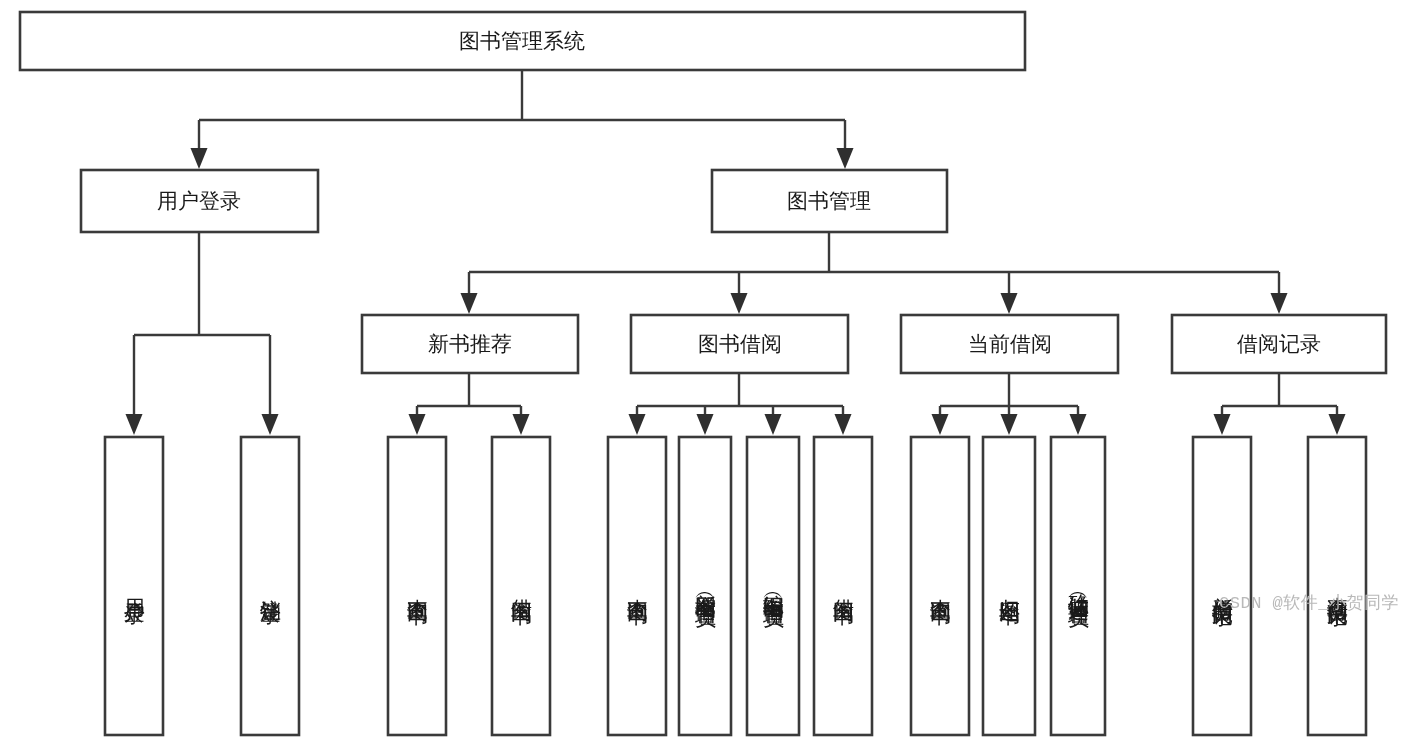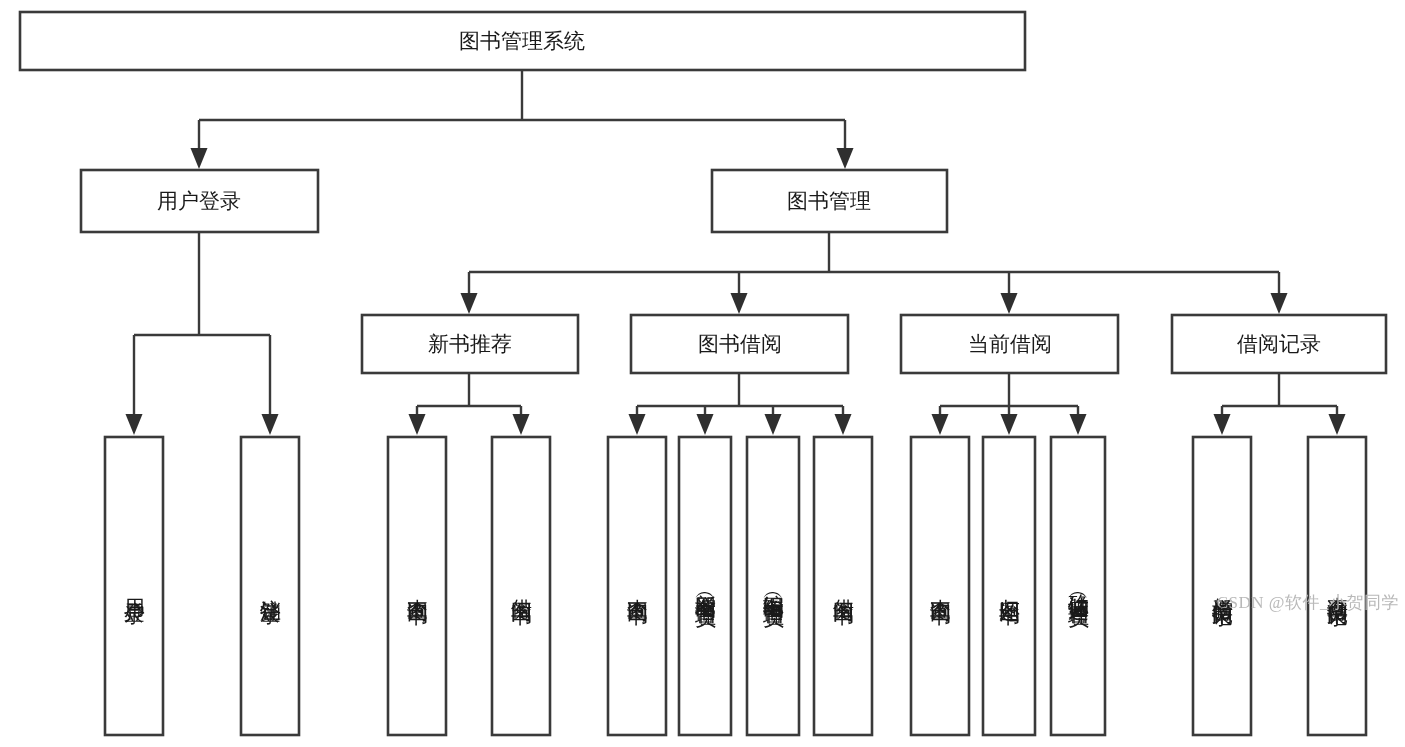--- a/index.html
+++ b/index.html
@@ -62,21 +62,21 @@
     align-items: center;
     justify-content: center;
     white-space: nowrap;
     pointer-events: none;
     user-select: none;
   }
   #watermark {
     position: absolute;
     right: 6px;
     bottom: 2px;
-    font-family: Liberation Serif, serif;
+    font-family: Liberation Mono, monospace;
     font-size: 17px;
     color: #b9b9b9;
     letter-spacing: 0.5px;
     white-space: nowrap;
   }
 </style>
 </head>
 <body>
 
 <div id="diagram-root">

